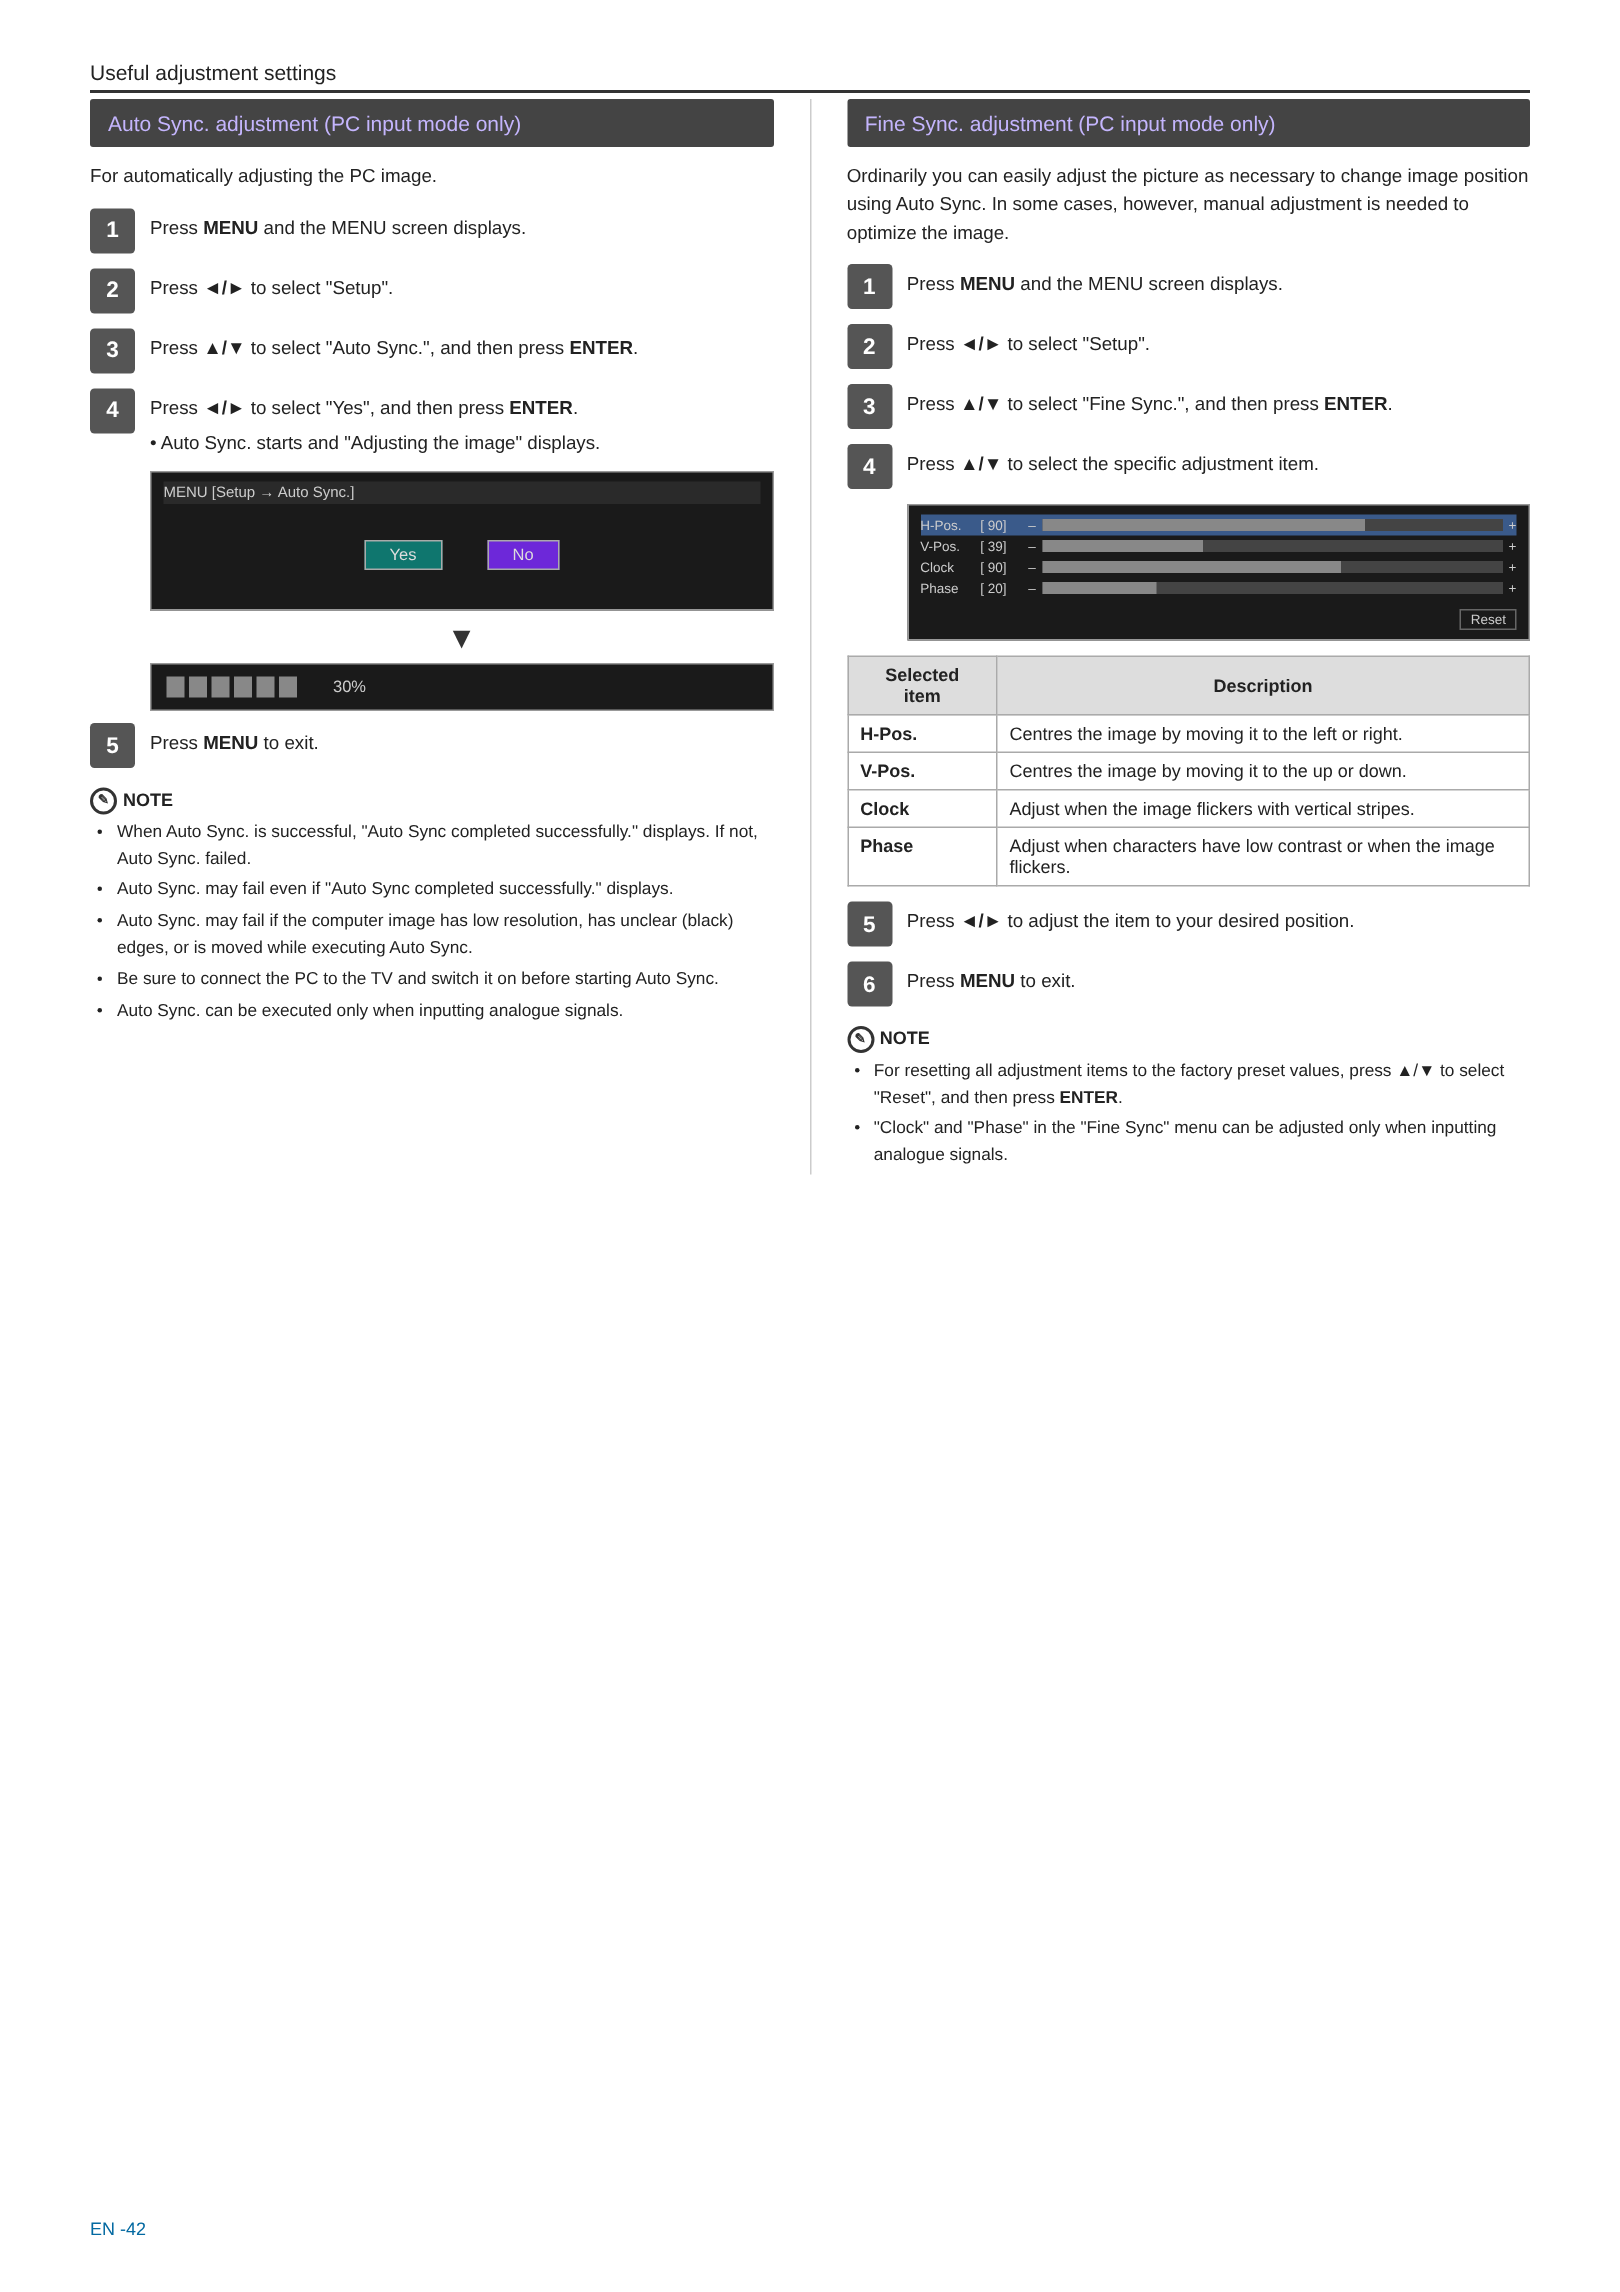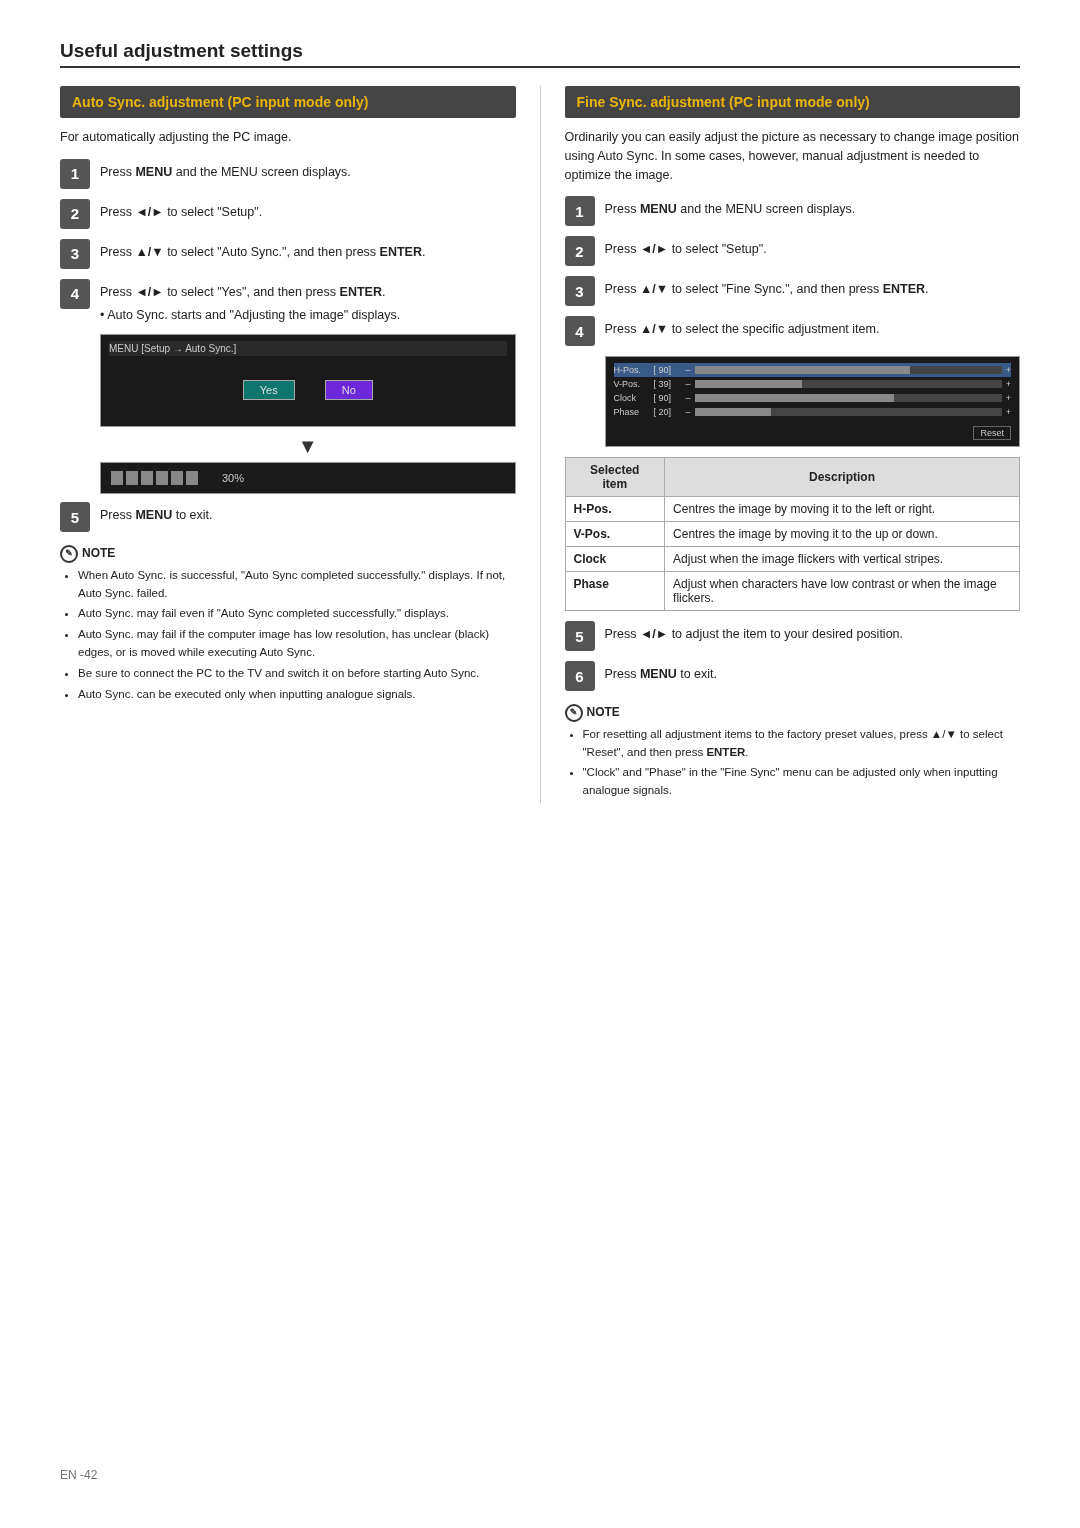--- a/index.html
+++ b/index.html
@@ -6,38 +6,38 @@
     body {
       background: #fff;
       font-family: Arial, Helvetica, sans-serif;
       font-size: 13px;
       color: #222;
       width: 1080px;
       min-height: 1528px;
       padding: 40px 60px;
     }
     .page-header {
-      font-weight: bold;
-      font-size: 19px;
-      margin-bottom: 18px;
+      font-weight: normal;
+      font-size: 14px;
+      margin-bottom: 4px;
       border-bottom: 2px solid #333;
       padding-bottom: 4px;
     }
     .two-col {
       display: flex;
       gap: 24px;
       align-items: flex-start;
     }
     .col-left, .col-right {
       flex: 1;
     }
     .section-title {
       background: #444;
-      color: #eab308;
-      font-weight: bold;
+      color: #c4b5fd;
+      font-weight: normal;
       font-size: 14px;
       padding: 8px 12px;
       margin-bottom: 10px;
       border-radius: 2px;
     }
     .intro-text {
       font-size: 12.5px;
       margin-bottom: 12px;
       line-height: 1.5;
     }
@@ -232,24 +232,24 @@
       border: 1px solid #aaa;
       padding: 5px 8px;
       vertical-align: top;
     }
     .table-desc td:first-child {
       font-weight: bold;
       white-space: nowrap;
     }
     .page-footer {
       position: fixed;
-      bottom: 46px;
+      bottom: 35px;
       left: 60px;
       font-size: 12px;
-      color: #737373;
+      color: #0369a1;
     }
   </style>
 </head>
 <body>
 
 <div class="page-header">Useful adjustment settings</div>
 
 <div class="two-col">
 
   <div class="col-left">

